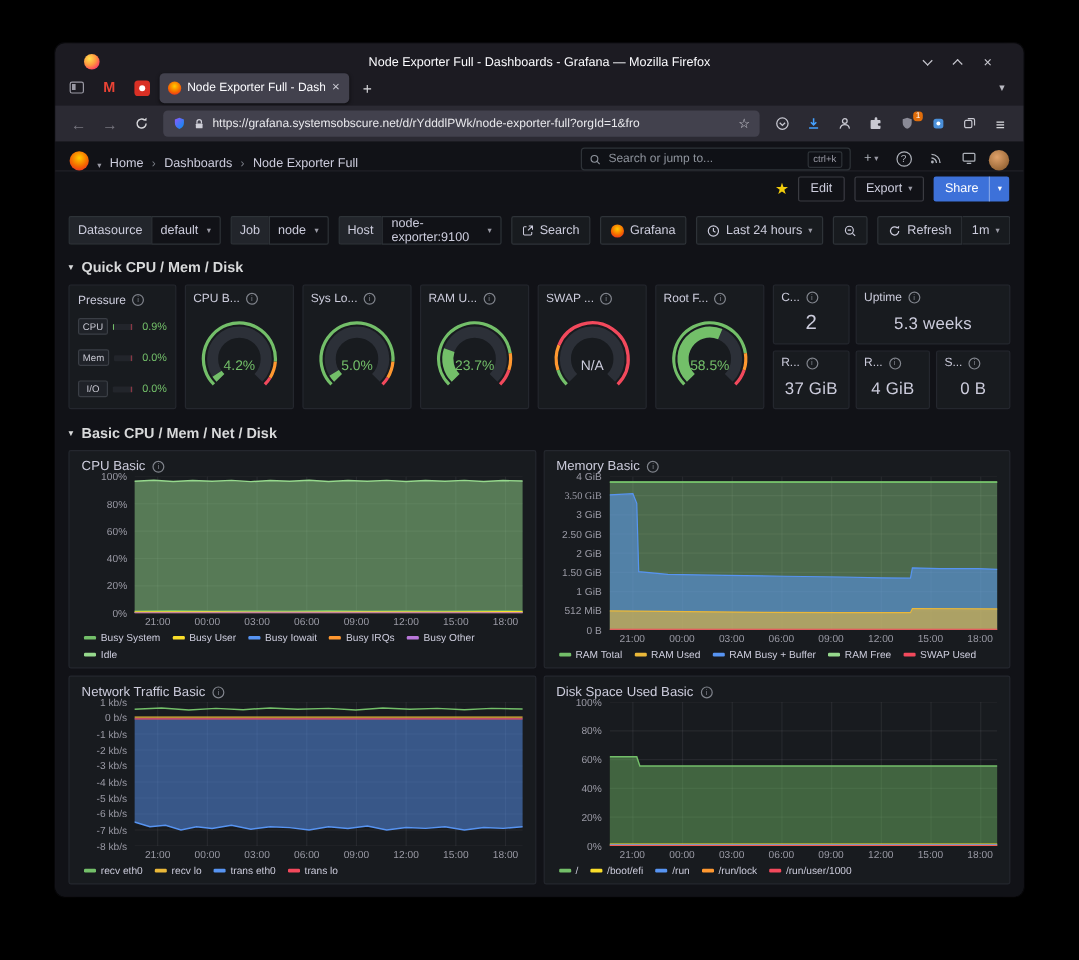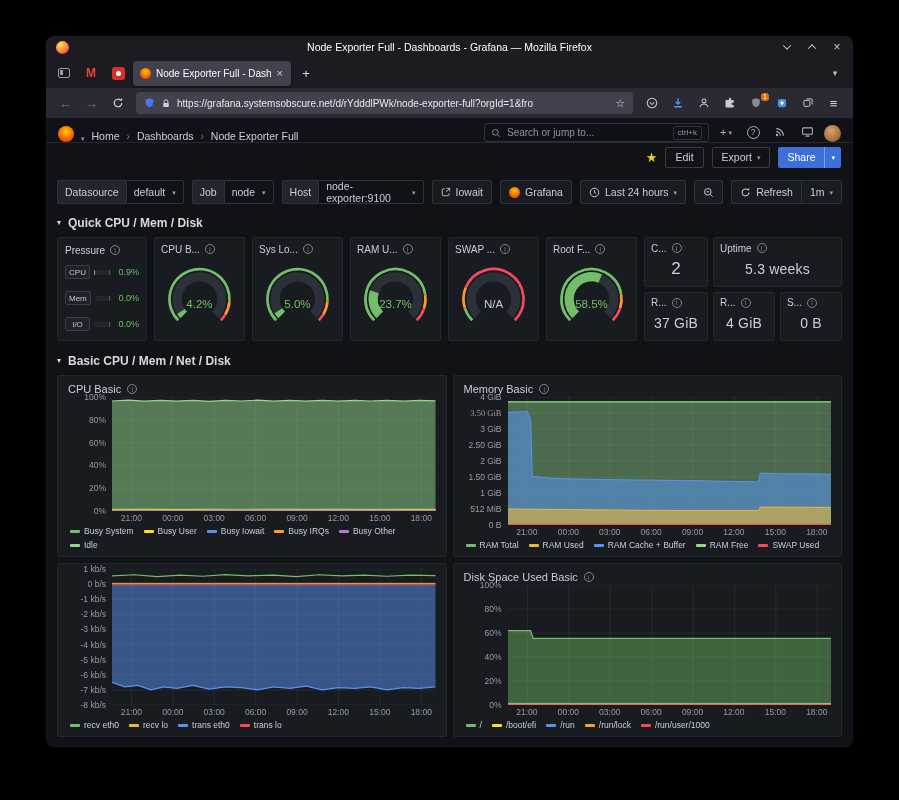--- a/index.html
+++ b/index.html
@@ -5,21 +5,21 @@
   *{box-sizing:border-box;margin:0;padding:0}
   html,body{width:899px;height:800px;background:#000;overflow:hidden;
     font-family:"Liberation Sans",sans-serif;-webkit-user-select:none}
   svg text{font-family:"Liberation Sans",sans-serif}
 
   .window{position:absolute;left:46px;top:36px;width:807px;height:711px;background:#1c1b22;
     border-radius:8px;overflow:hidden;display:flex;flex-direction:column;
     box-shadow:0 6px 28px rgba(0,0,0,.7),0 0 0 1px #0a0a0d}
 
   
-  .titlebar{height:22px;display:flex;align-items:center;padding:0 10px;position:relative;flex:none}
+  .titlebar{height:22px;display:flex;align-items:flex-end;padding:0 24px;position:relative;flex:none}
   .ff-logo{width:13px;height:13px;border-radius:50%;
     background:radial-gradient(circle at 35% 30%,#ffe14d,#ff9640 45%,#ff3b64 78%,#b5007f)}
   .tb-title{position:absolute;left:80px;right:80px;text-align:center;font-size:10.5px;color:#fbfbfe;
     white-space:nowrap;overflow:hidden}
   .win-controls{margin-left:auto;display:flex;gap:13px;align-items:center;z-index:2}
   .wc{width:12px;height:12px;display:flex;align-items:center;justify-content:center;color:#c8c8d0;font-size:12px}
   .chev{width:6px;height:6px;border-right:1.4px solid #c8c8d0;border-bottom:1.4px solid #c8c8d0;display:inline-block}
   .chev.down{transform:rotate(45deg) translate(-1px,-1px)}
   .chev.up{transform:rotate(-135deg) translate(-1px,-1px)}
 
@@ -332,21 +332,21 @@
         <span class="field-value">
             <span>node-exporter:9100</span>
             <span class="caret">▾</span>
           </span>
       </div>
       <button class="ctl-btn">
         <svg width="10" height="10" viewBox="0 0 16 16">
             <path d="M6 3H3.5A1.5 1.5 0 0 0 2 4.5v8A1.5 1.5 0 0 0 3.5 14h8a1.5 1.5 0 0 0 1.5-1.5V10" stroke="#ccccdc" stroke-width="1.4" fill="none"></path>
             <path d="M9 2h5v5M13.5 2.5L8 8" stroke="#ccccdc" stroke-width="1.4" fill="none"></path>
           </svg>
-        <span>Iowait</span>
+        <span>Search</span>
       </button>
       <button class="ctl-btn">
         <span class="mini-flame"></span>
         <span>Grafana</span>
       </button>
       <div class="right-ctl">
         <button class="ctl-btn">
           <svg width="11" height="11" viewBox="0 0 16 16">
               <circle cx="8" cy="8" r="6.2" stroke="#ccccdc" stroke-width="1.4" fill="none"></circle>
               <path d="M8 4.5V8l2.5 1.5" stroke="#ccccdc" stroke-width="1.4" fill="none"></path>
@@ -669,33 +669,37 @@
             <span class="legend-item">
               <span class="legend-swatch" style="background: rgb(115, 191, 105);"></span>
               <span>RAM Total</span>
             </span>
             <span class="legend-item">
               <span class="legend-swatch" style="background: rgb(234, 184, 57);"></span>
               <span>RAM Used</span>
             </span>
             <span class="legend-item">
               <span class="legend-swatch" style="background: rgb(87, 148, 242);"></span>
-              <span>RAM Cache + Buffer</span>
+              <span>RAM Busy + Buffer</span>
             </span>
             <span class="legend-item">
               <span class="legend-swatch" style="background: rgb(150, 217, 141);"></span>
               <span>RAM Free</span>
             </span>
             <span class="legend-item">
               <span class="legend-swatch" style="background: rgb(242, 73, 92);"></span>
               <span>SWAP Used</span>
             </span>
           </div>
       </div>
       <div class="panel chart-panel h2">
+        <div class="c-title">
+            <span>Network Traffic Basic</span>
+            <span class="info-icon">i</span>
+          </div>
         <div class="plot-wrap">
           <div class="y-axis">
               <div style="top: 0%; margin-left: 36px;">1 kb/s</div>
               <div style="top: 11.1111%;">0 b/s</div>
               <div style="top: 22.2222%;">-1 kb/s</div>
               <div style="top: 33.3333%;">-2 kb/s</div>
               <div style="top: 44.4444%;">-3 kb/s</div>
               <div style="top: 55.5556%;">-4 kb/s</div>
               <div style="top: 66.6667%;">-5 kb/s</div>
               <div style="top: 77.7778%;">-6 kb/s</div>

